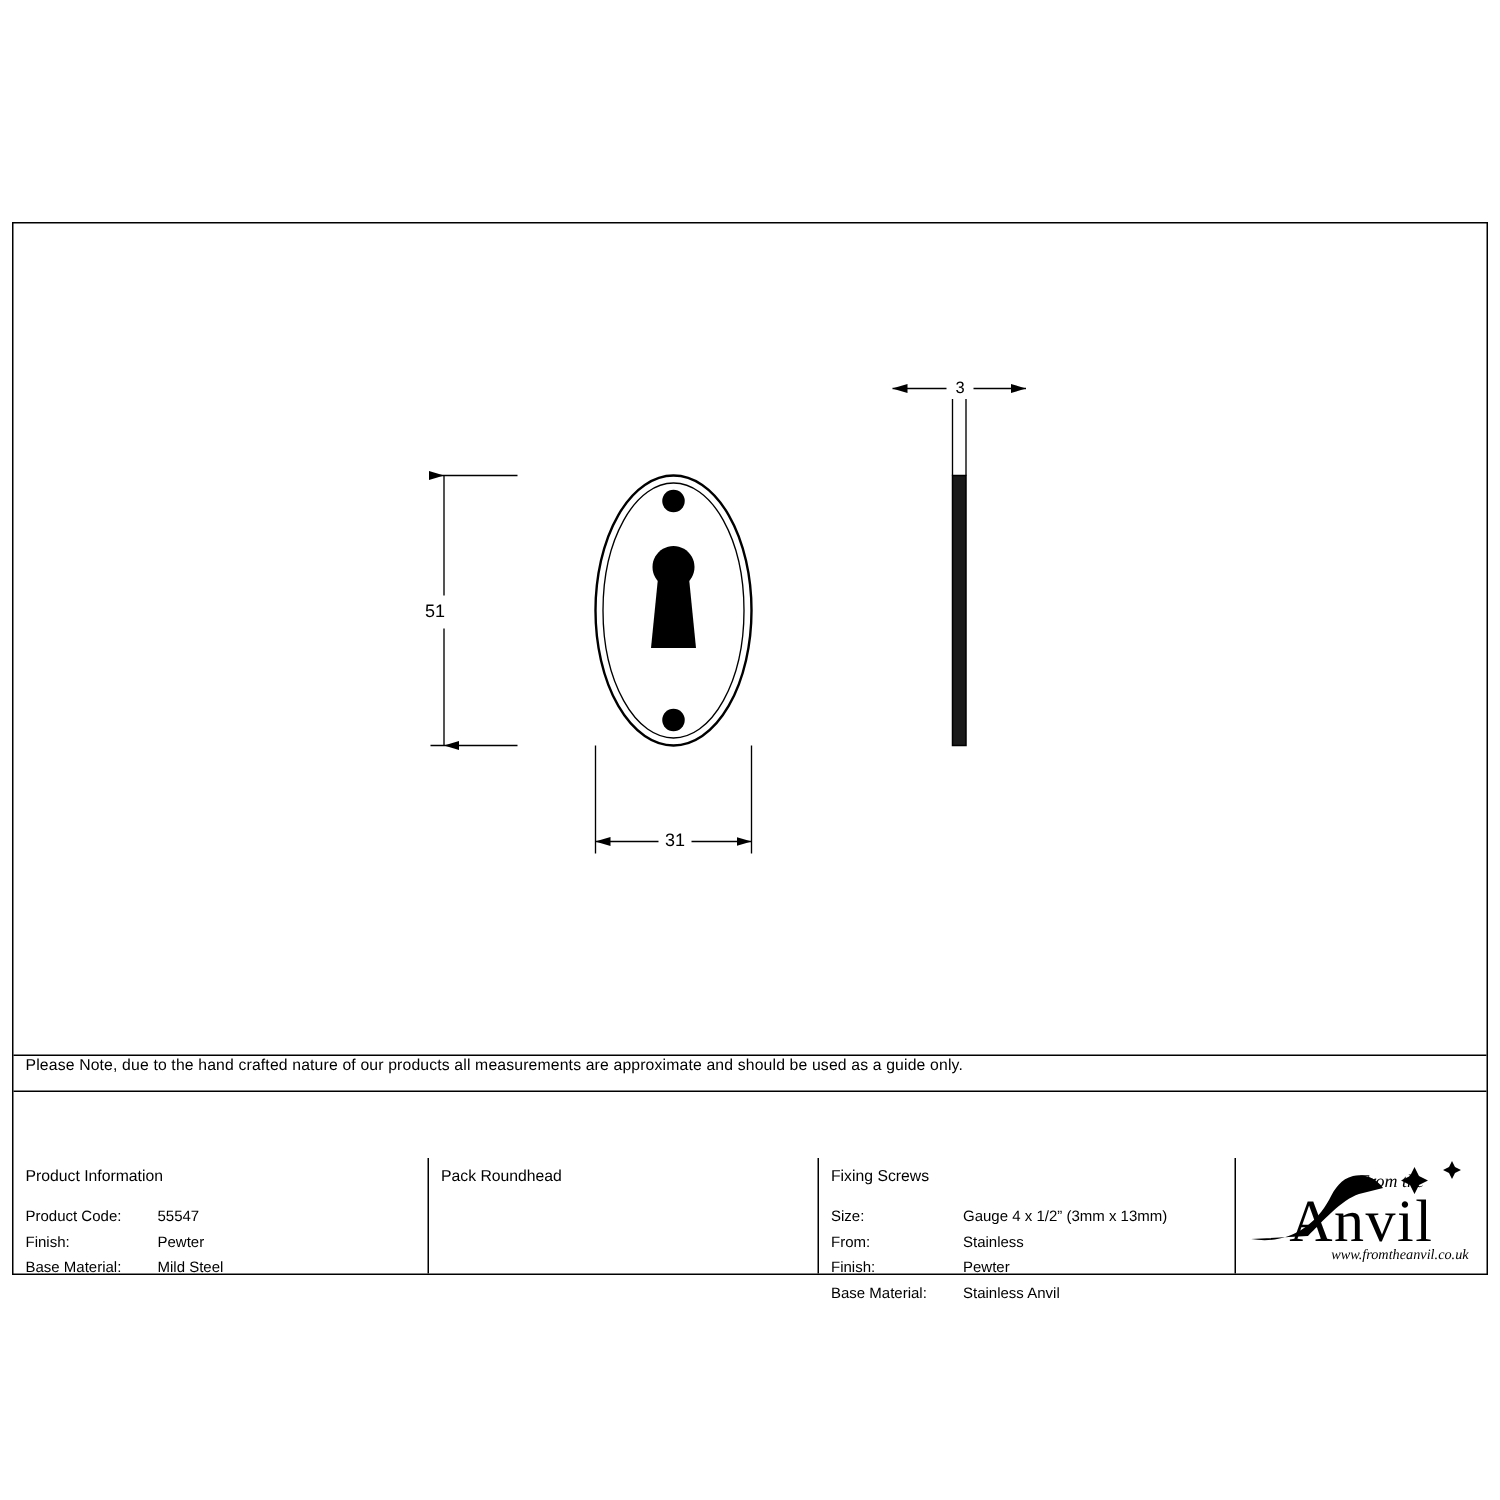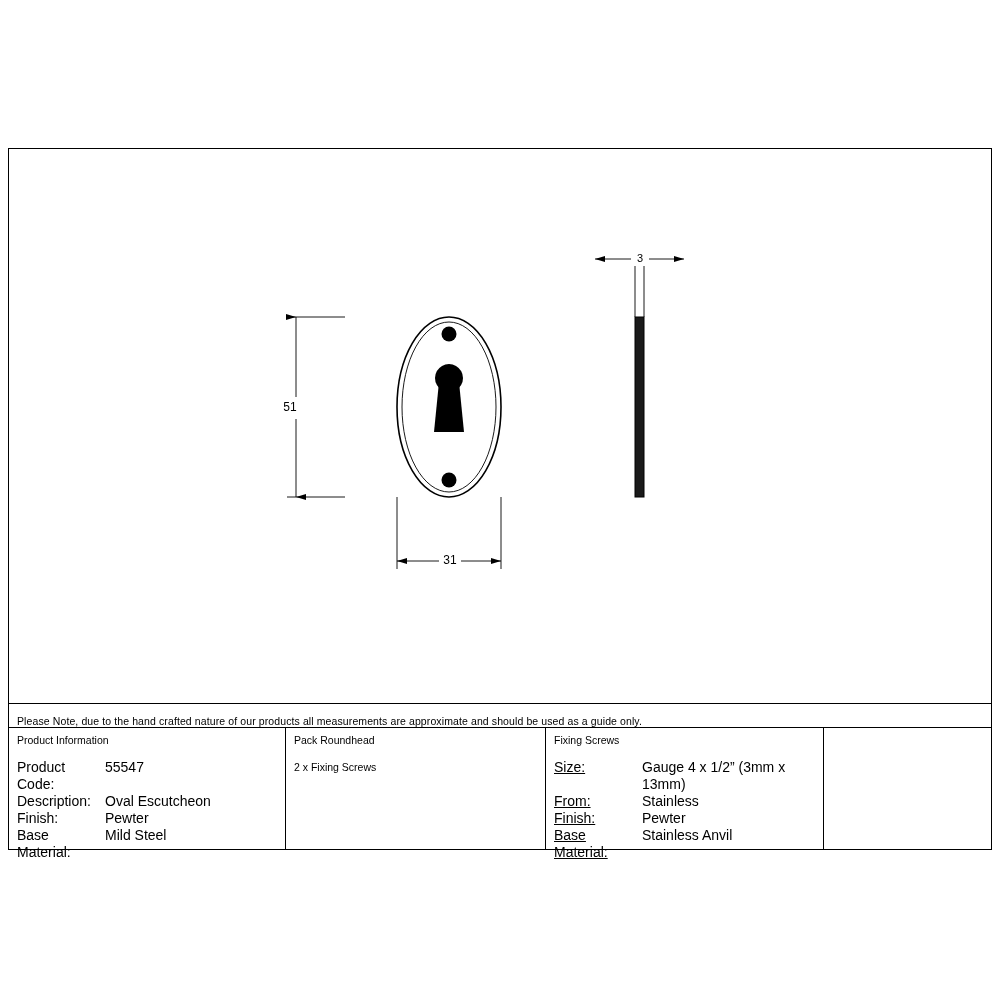--- a/index.html
+++ b/index.html
@@ -40,21 +40,21 @@
   #note-strip {
     position: absolute;
     left: 0;
     top: 554px;
     width: 982px;
     height: 25px;
     border-top: 1px solid #000000;
     border-bottom: 1px solid #000000;
     box-sizing: border-box;
     display: flex;
-    align-items: flex-end;
+    align-items: flex-start;
   }
   #note-strip .note-text {
     font-size: 10.5px;
     padding-left: 8px;
     letter-spacing: 0.01em;
   }
 
   
   #info-table {
     position: absolute;
@@ -62,38 +62,39 @@
     top: 579px;
     width: 982px;
     height: 121px;
     display: flex;
   }
   .info-col {
     box-sizing: border-box;
     border-right: 1px solid #000000;
     padding: 6px 8px 0 8px;
     position: relative;
+    margin-top: 44px;
   }
   .col-product { width: 277px; }
   .col-pack    { width: 260px; }
   .col-screws  { width: 278px; }
   .col-logo    { width: 167px; border-right: none; padding: 0; }
 
   .col-title {
     font-size: 10.5px;
     margin-bottom: 13px;
   }
   .kv {
     display: flex;
-    font-size: 14px;
+    font-size: 10px;
     line-height: 17px;
   }
   .kv .k { width: 88px; flex: none; }
   .kv .v { flex: 1; }
-  .col-screws .kv .k { width: 88px; text-decoration: underline; }
+  .col-screws .kv .k { width: 88px; }
   .plain-line {
     font-size: 10.5px;
     line-height: 17px;
   }
 
   
   .logo-box {
     width: 100%;
     height: 100%;
     display: flex;
@@ -207,36 +208,31 @@
 
   <div id="info-table">
 
     <div class="info-col col-product">
       <div class="col-title">Product Information</div>
       <div class="kv">
         <span class="k">Product Code:</span>
         <span class="v">55547</span>
       </div>
       <div class="kv">
-        <span class="k">Description:</span>
-        <span class="v">Oval Escutcheon</span>
-      </div>
-      <div class="kv">
         <span class="k">Finish:</span>
         <span class="v">Pewter</span>
       </div>
       <div class="kv">
         <span class="k">Base Material:</span>
         <span class="v">Mild Steel</span>
       </div>
     </div>
 
     <div class="info-col col-pack">
       <div class="col-title">Pack Roundhead</div>
-      <div class="plain-line">2 x Fixing Screws</div>
     </div>
 
     <div class="info-col col-screws">
       <div class="col-title">Fixing Screws</div>
       <div class="kv">
         <span class="k">Size:</span>
         <span class="v">Gauge 4 x 1/2” (3mm x 13mm)</span>
       </div>
       <div class="kv">
         <span class="k">From:</span>
@@ -245,15 +241,29 @@
       <div class="kv">
         <span class="k">Finish:</span>
         <span class="v">Pewter</span>
       </div>
       <div class="kv">
         <span class="k">Base Material:</span>
         <span class="v">Stainless Anvil</span>
       </div>
     </div>
 
+    <div class="info-col col-logo">
+      <div class="logo-box">
+        <div class="logo-inner">
+          <svg class="logo-swoosh" width="152" height="74" viewBox="0 0 152 74" xmlns="http://www.w3.org/2000/svg">
+            <path d="M2,52 C26,56 44,44 54,26 C58,18 62,12 70,10 C78,8 86,12 90,18 L74,22 C62,26 50,40 40,50 Z" fill="#000"></path>
+            <path d="M108,10 l3,-6 l3,6 l6,3 l-6,3 l-3,6 l-3,-6 l-6,-3 Z" fill="#000"></path>
+            <path d="M134,4 l2,-4 l2,4 l4,2 l-4,2 l-2,4 l-2,-4 l-4,-2 Z" fill="#000"></path>
+          </svg>
+          <div class="logo-fromthe">From the</div>
+          <div class="logo-anvil">Anvil</div>
+          <div class="logo-url">www.fromtheanvil.co.uk</div>
+        </div>
+      </div>
+    </div>
 
   </div>
 </div>
 
 </body></html>

